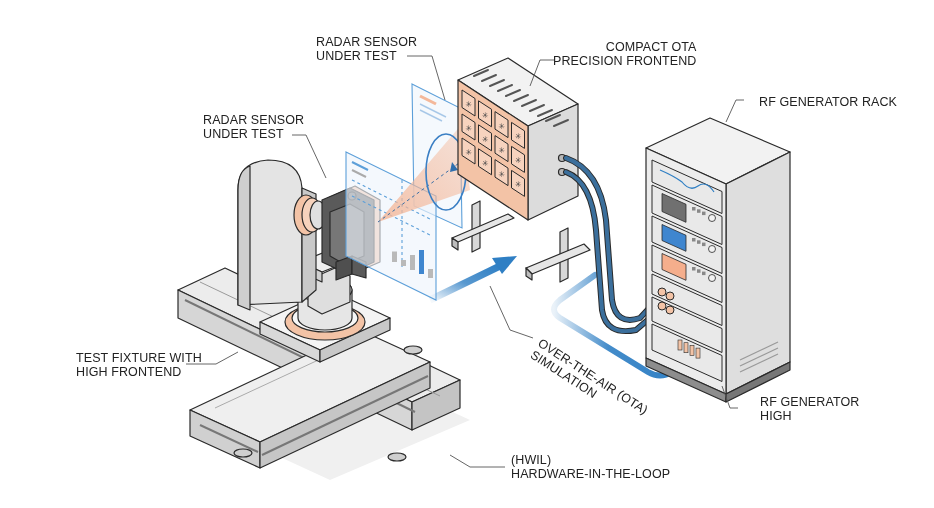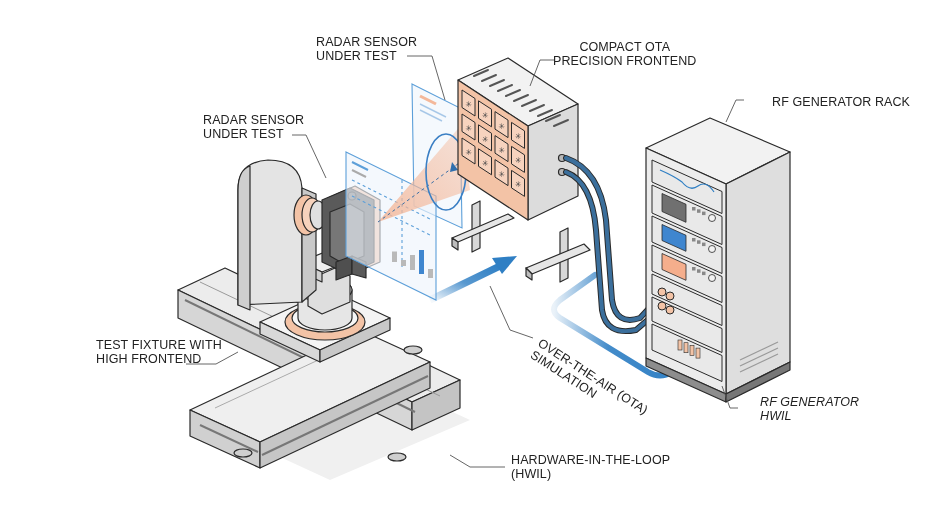--- a/index.html
+++ b/index.html
@@ -251,35 +251,35 @@
 </svg>
 
 <div class="label" style="left:316px;top:35px;">
   <span>RADAR SENSOR</span>
   <span>UNDER TEST</span>
 </div>
 <div class="label" style="left:203px;top:113px;">
   <span>RADAR SENSOR</span>
   <span>UNDER TEST</span>
 </div>
-<div class="label" style="left:553px;top:40px;text-align:center;">
+<div class="label" style="left:553px;top:40px;text-align:right;">
   <span>COMPACT OTA</span>
   <span>PRECISION FRONTEND</span>
 </div>
-<div class="label" style="left:759px;top:95px;margin-left:13px;">
+<div class="label" style="left:759px;top:95px;">
   <span>RF GENERATOR RACK</span>
 </div>
-<div class="label" style="left:76px;top:338px;margin-left:20px;">
+<div class="label" style="left:76px;top:351px;">
   <span>TEST FIXTURE WITH</span>
   <span>HIGH FRONTEND</span>
 </div>
 <div class="label rot" style="left:543px;top:336px;">
   <span>OVER-THE-AIR (OTA)</span>
   <span>SIMULATION</span>
 </div>
-<div class="label" style="left:760px;top:395px;font-style:italic;">
+<div class="label" style="left:760px;top:395px;">
   <span>RF GENERATOR</span>
-  <span>HWIL</span>
+  <span>HIGH</span>
 </div>
 <div class="label" style="left:511px;top:453px;">
+  <span>(HWIL)</span>
   <span>HARDWARE-IN-THE-LOOP</span>
-  <span>(HWIL)</span>
 </div>
 
 </body></html>

